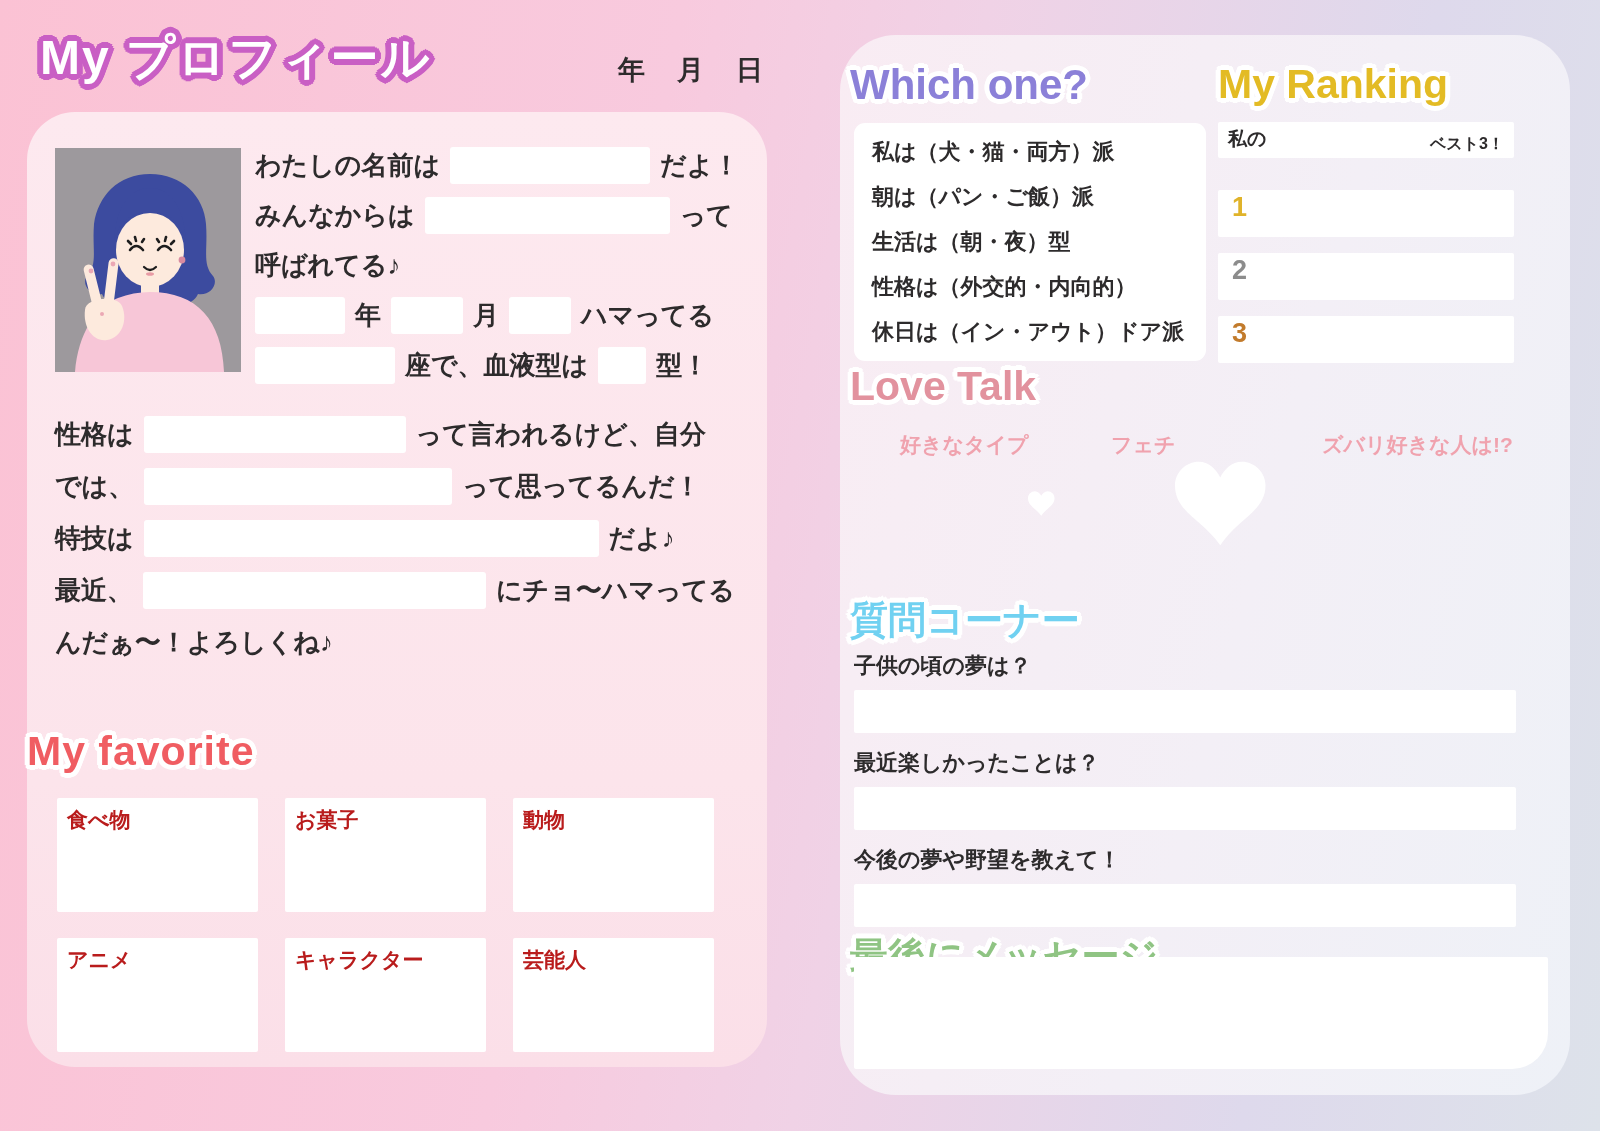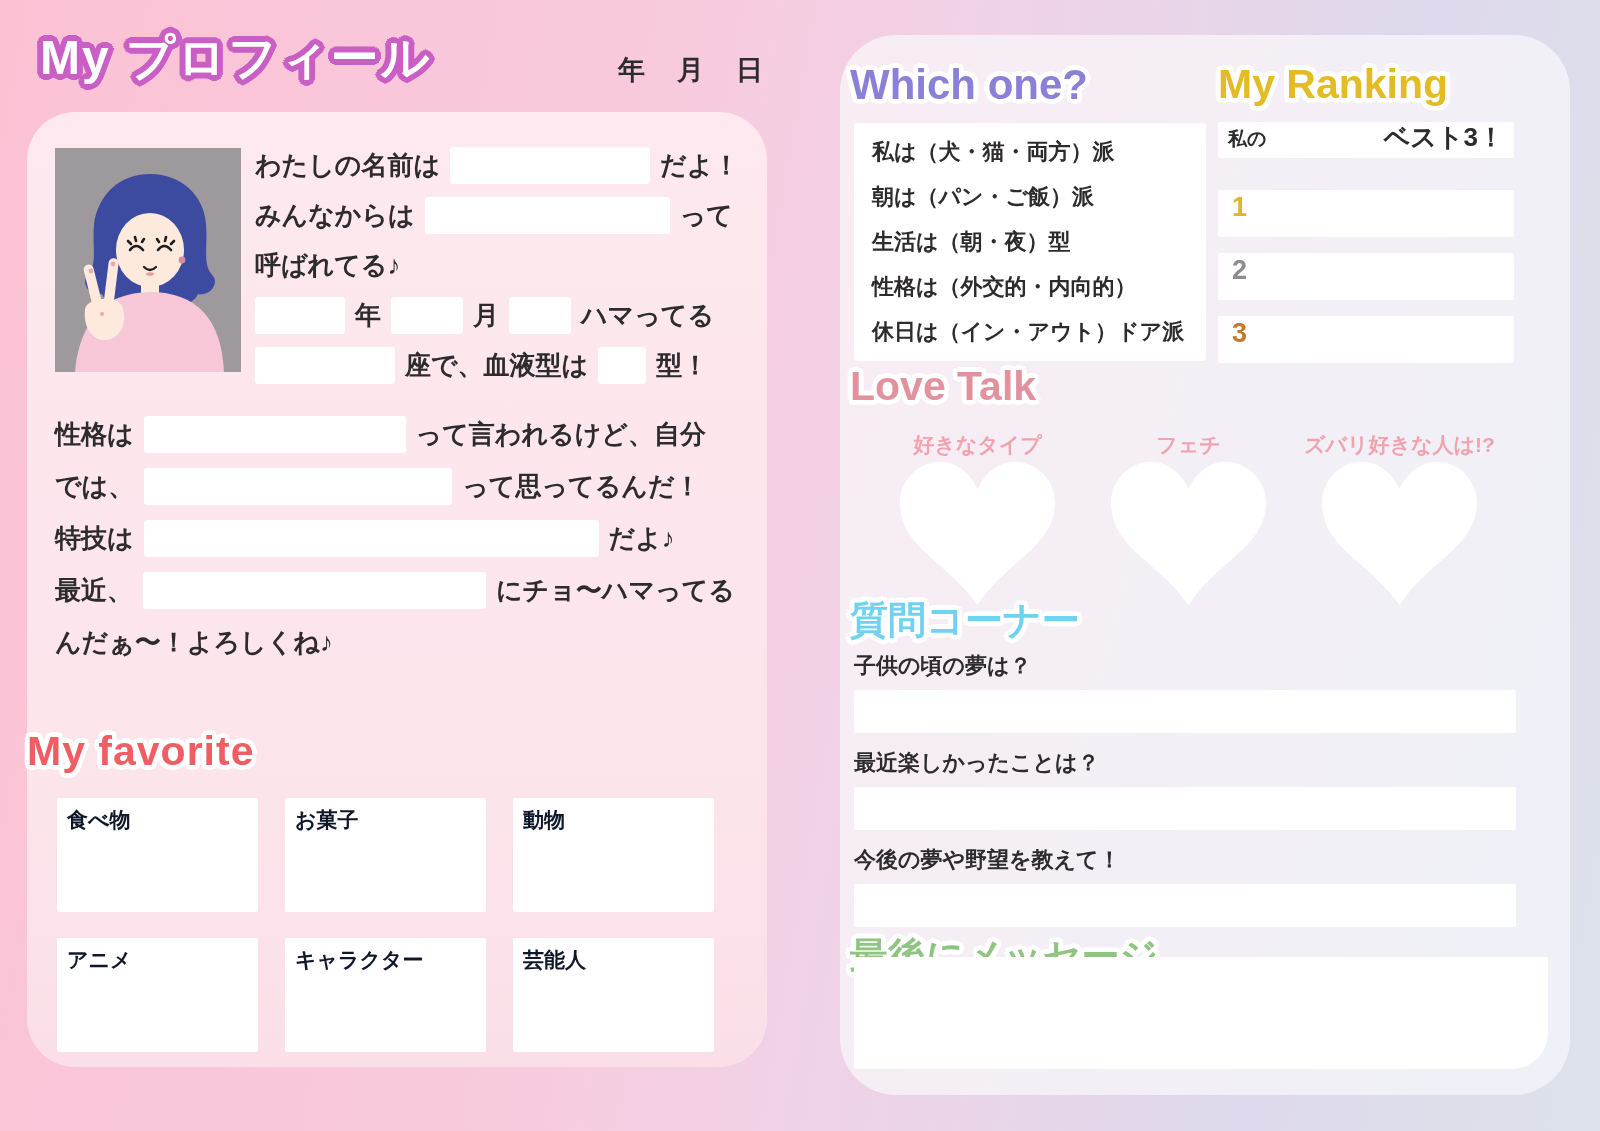--- a/index.html
+++ b/index.html
@@ -36,38 +36,38 @@
   }
   
   .photo{position:absolute;left:28px;top:36px;width:186px;height:224px;background:#9d999d;overflow:hidden;}
   .intro{position:absolute;left:228px;top:28px;width:500px;}
   .para{position:absolute;left:28px;top:296px;width:690px;}
   .fline{display:flex;align-items:center;height:50px;gap:10px;font-size:26px;font-weight:800;white-space:nowrap;}
   .para .fline{height:52px;}
   .blank{background:#fff;border-radius:3px;height:37px;display:inline-block;flex:0 0 auto;}
   .fav-title{position:absolute;left:0;top:616px;font-size:41px;font-weight:800;color:#f05d62;letter-spacing:1px;}
   .fav-grid{position:absolute;left:30px;top:686px;display:grid;grid-template-columns:repeat(3,201px);gap:26px 27px;}
-  .fav-box{background:#fff;border-radius:2px;height:114px;padding:8px 10px;box-sizing:border-box;font-size:21px;font-weight:700;color:#0f172a;}
+  .fav-box{background:#fff;border-radius:2px;height:114px;padding:8px 10px;box-sizing:border-box;font-size:21px;font-weight:700;color:#b91c1c;}
   
   .which-title{position:absolute;left:10px;top:26px;font-size:42px;font-weight:800;color:#8b80d8;}
-  .which-box{position:absolute;left:14px;top:88px;width:352px;height:238px;background:#fff;border-radius:3px;
+  .which-box{position:absolute;left:14px;top:88px;width:352px;height:238px;background:#fff;border-radius:11px;
     box-sizing:border-box;padding:14px 6px 14px 18px;display:flex;flex-direction:column;justify-content:space-between;}
   .which-item{font-size:22px;font-weight:800;}
   .rank-title{position:absolute;left:378px;top:26px;font-size:41px;font-weight:800;color:#e3bb24;}
   .rank-header{position:absolute;left:378px;top:87px;width:296px;height:36px;background:#fff;border-radius:2px;}
   .rank-sub{position:absolute;left:10px;top:4px;font-size:19px;font-weight:800;}
-  .rank-best{position:absolute;right:10px;bottom:3px;font-size:26px;font-weight:800;}
+  .rank-best{position:absolute;right:10px;bottom:3px;font-size:16px;font-weight:800;}
   .rank-row{position:absolute;left:378px;width:296px;height:47px;background:#fff;border-radius:2px;
     font-size:27px;font-weight:800;padding:2px 0 0 14px;box-sizing:border-box;}
   .rank-1{top:155px;color:#e0b32a;}
   .rank-2{top:218px;color:#8c8c8c;}
   .rank-3{top:281px;color:#c27b2c;}
   .love-title{position:absolute;left:10px;top:328px;font-size:41px;font-weight:800;color:#e2929e;}
   .hearts-row{position:absolute;left:60px;top:396px;display:flex;gap:56px;}
-  .heart-item{width:155px;display:flex;flex-direction:column;align-items:center;}
+  .heart-item{width:155px;display:flex;flex-direction:row;}
   .heart-label{font-size:21px;font-weight:700;color:#f0a2ae;height:30px;white-space:nowrap;}
   .q-title{position:absolute;left:10px;top:560px;font-size:38px;font-weight:800;color:#70d1f1;}
   .q-block{position:absolute;left:14px;top:616px;width:662px;}
   .q-label{font-size:22px;font-weight:800;margin-bottom:9px;}
   .q-box{background:#fff;border-radius:2px;height:43px;margin-bottom:15px;}
   .msg-title{position:absolute;left:10px;top:870px;font-size:38px;font-weight:800;color:#8fc483;margin-top:26px;}
   .msg-box{position:absolute;left:14px;top:922px;width:694px;height:112px;background:#fff;border-radius:2px 2px 36px 2px;}
 </style>
 </head>
 <body>

